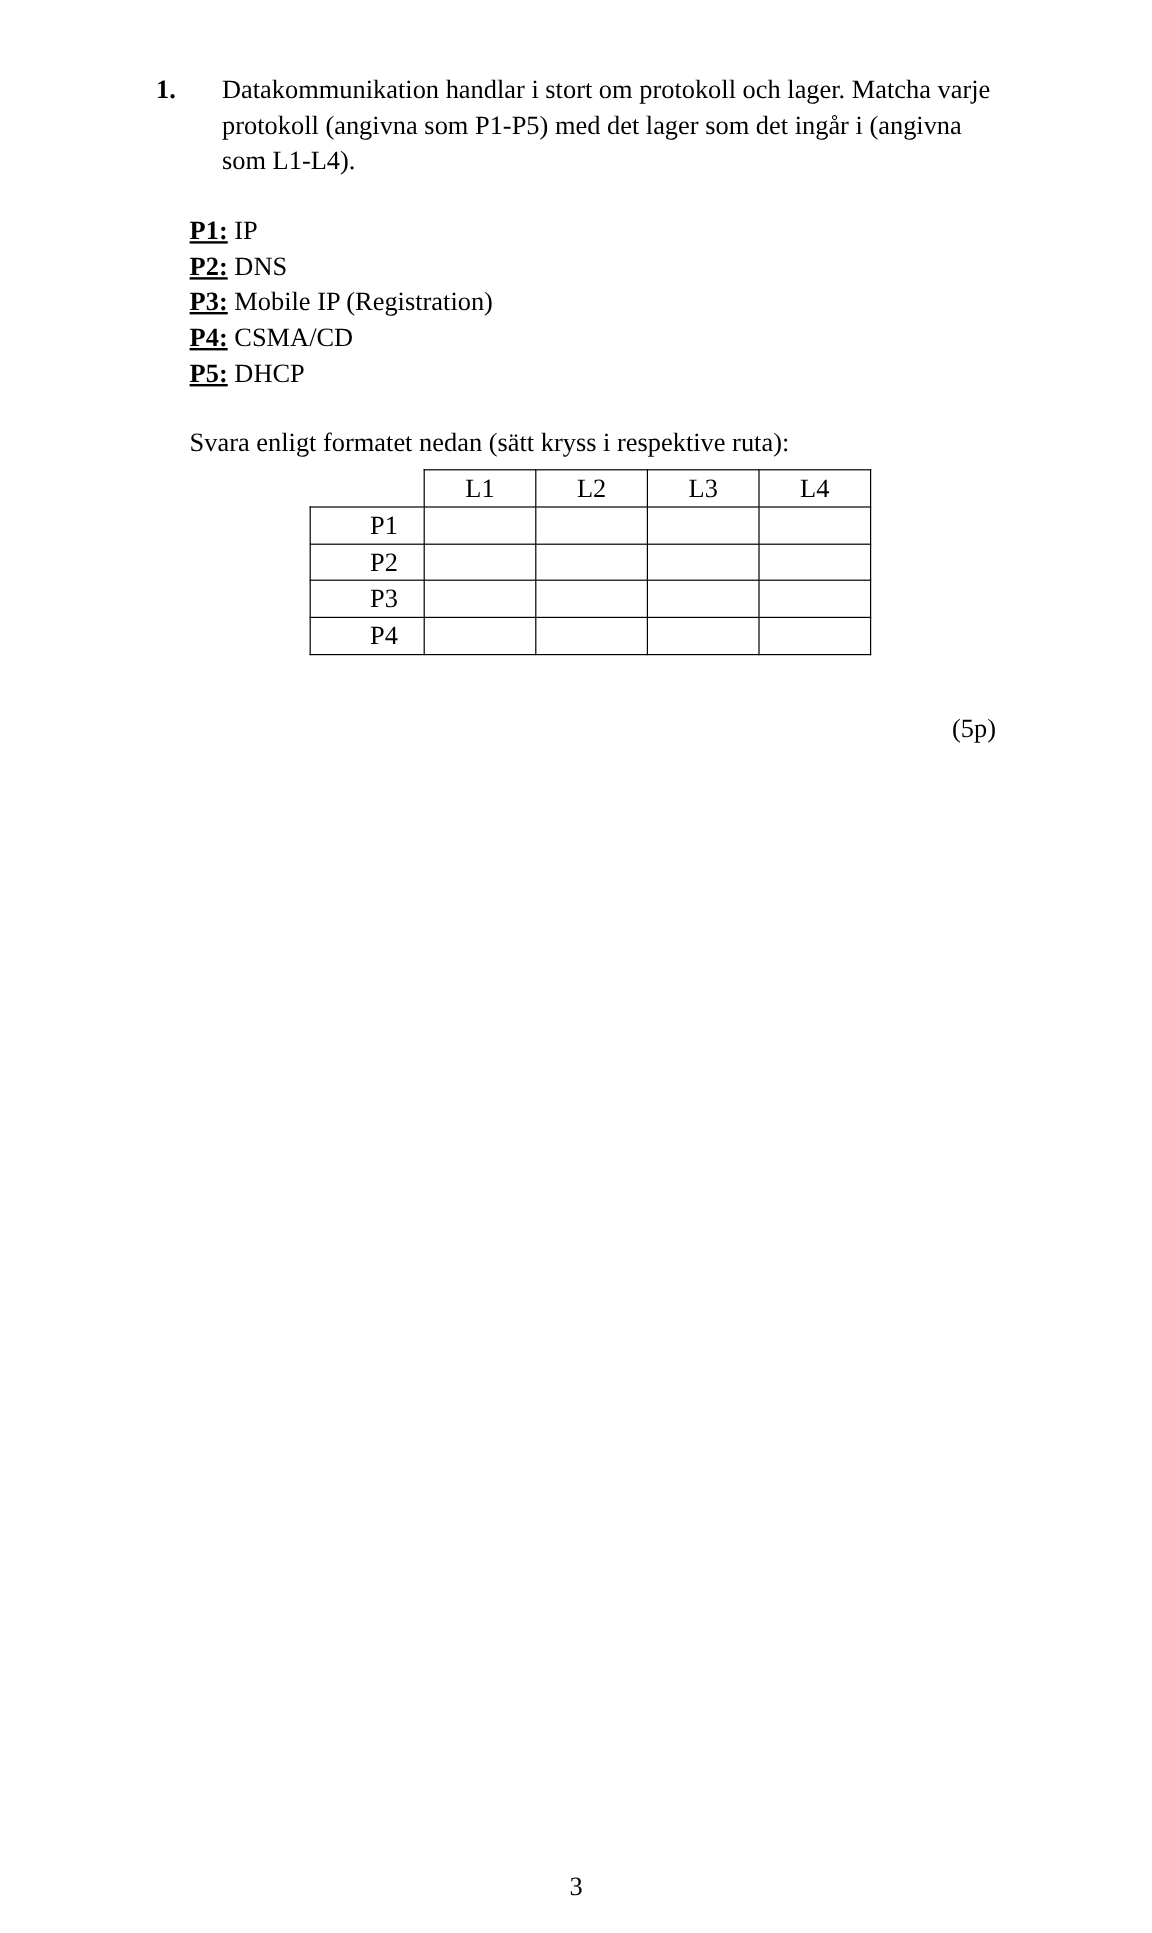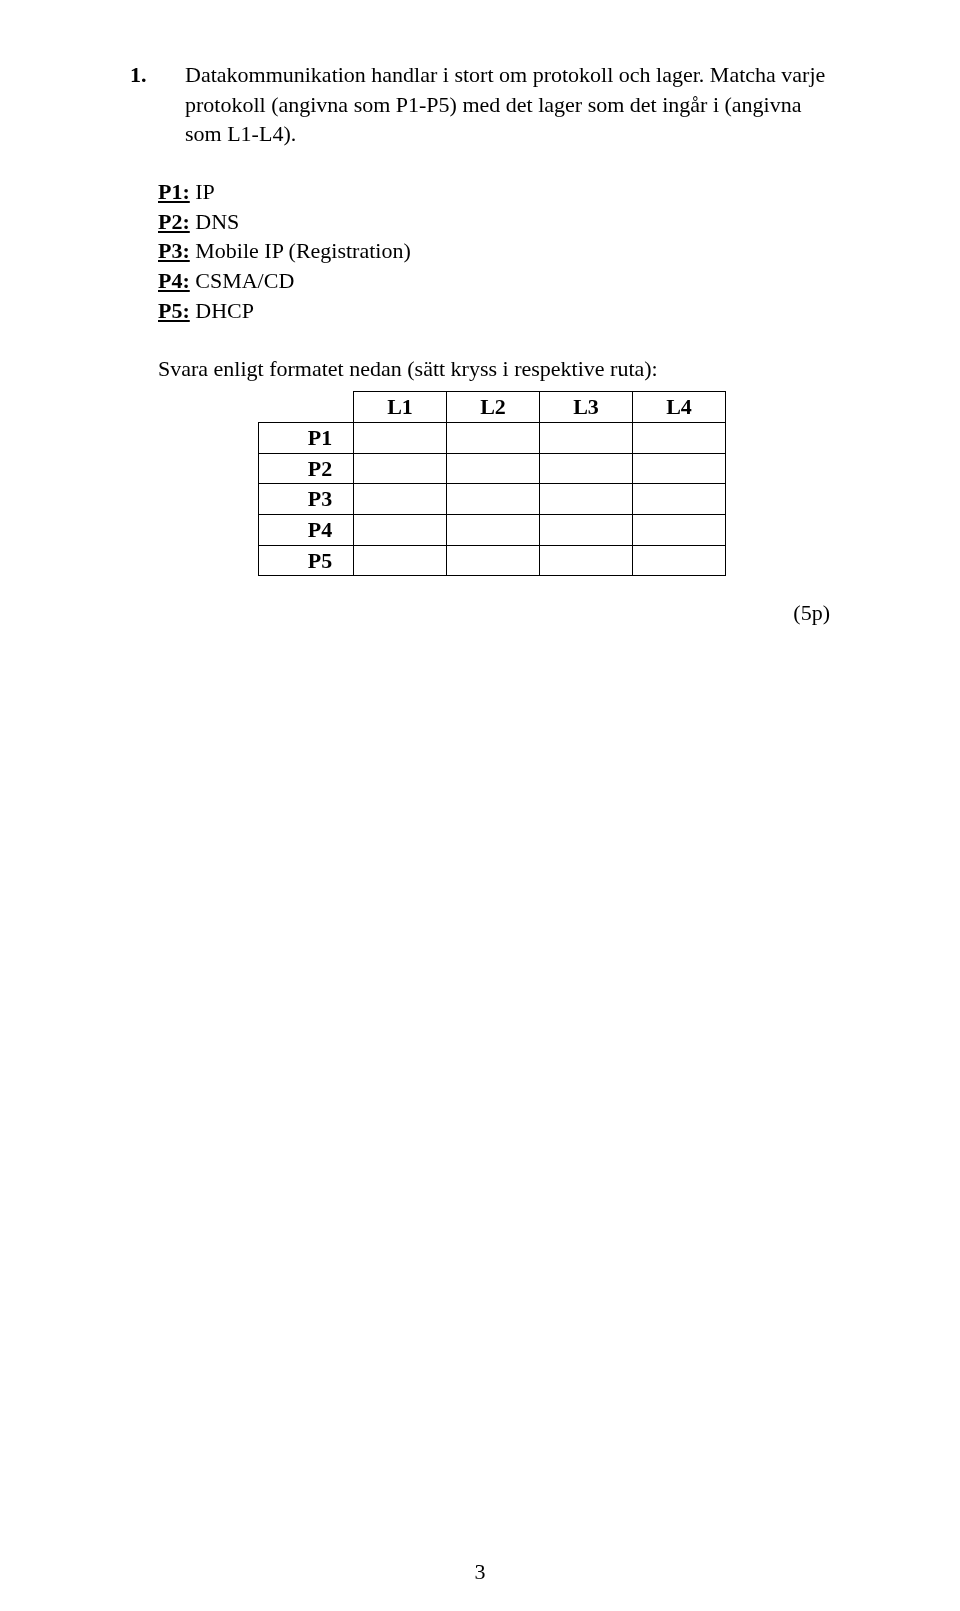--- a/index.html
+++ b/index.html
@@ -42,34 +42,34 @@
   table.answer {
     border-collapse: collapse;
     margin-top: 8px;
     margin-left: 100px;
   }
   table.answer td, table.answer th {
     border: 1px solid #000;
     width: 92px;
     height: 26px;
     text-align: center;
-    font-weight: bold;
+    font-weight: normal;
     font-size: 22px;
     padding: 0;
   }
   table.answer .rowlabel {
     width: 66px;
     padding-left: 28px;
   }
   table.answer .noborder {
     border: none;
   }
   .points {
     text-align: right;
-    margin-top: 22px;
+    margin-top: 46px;
     font-size: 22px;
   }
   .pagenum {
     position: absolute;
     bottom: 24px;
     left: 0;
     width: 960px;
     text-align: center;
     font-size: 22px;
   }
@@ -141,27 +141,20 @@
         <td></td>
         <td></td>
       </tr>
       <tr>
         <td class="rowlabel">P4</td>
         <td></td>
         <td></td>
         <td></td>
         <td></td>
       </tr>
-      <tr>
-        <td class="rowlabel">P5</td>
-        <td></td>
-        <td></td>
-        <td></td>
-        <td></td>
-      </tr>
     </tbody>
       </table>
   </div>
 
   <div class="points">(5p)</div>
 
   <div class="pagenum">3</div>
 
 </div>
 

